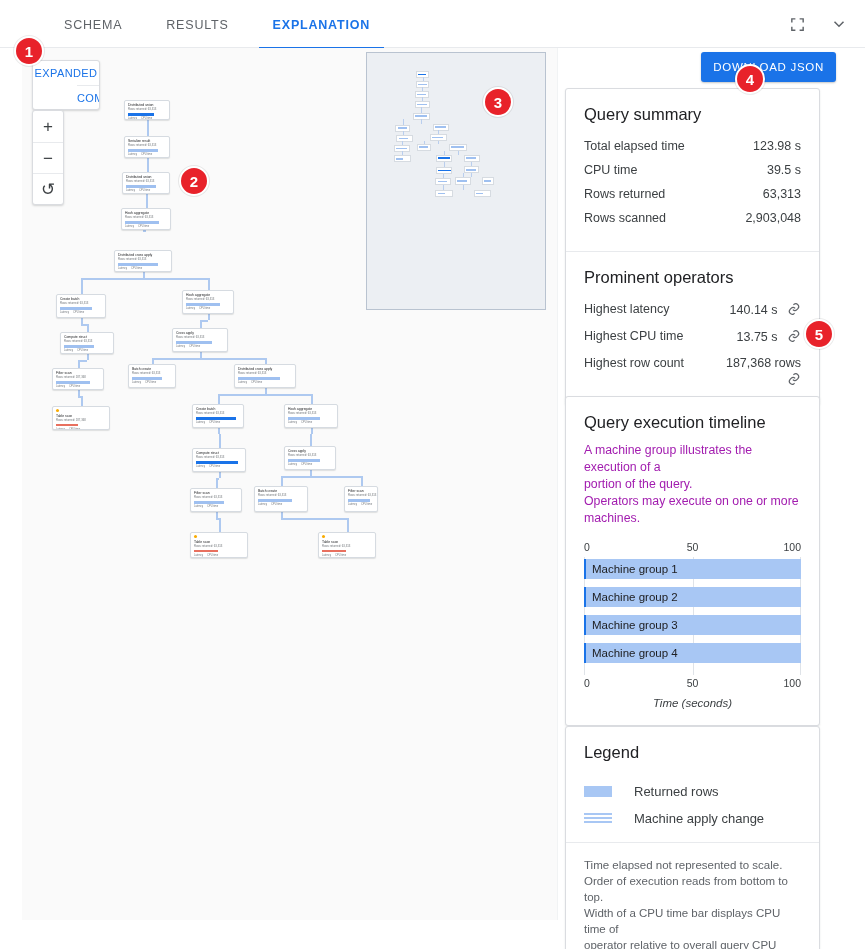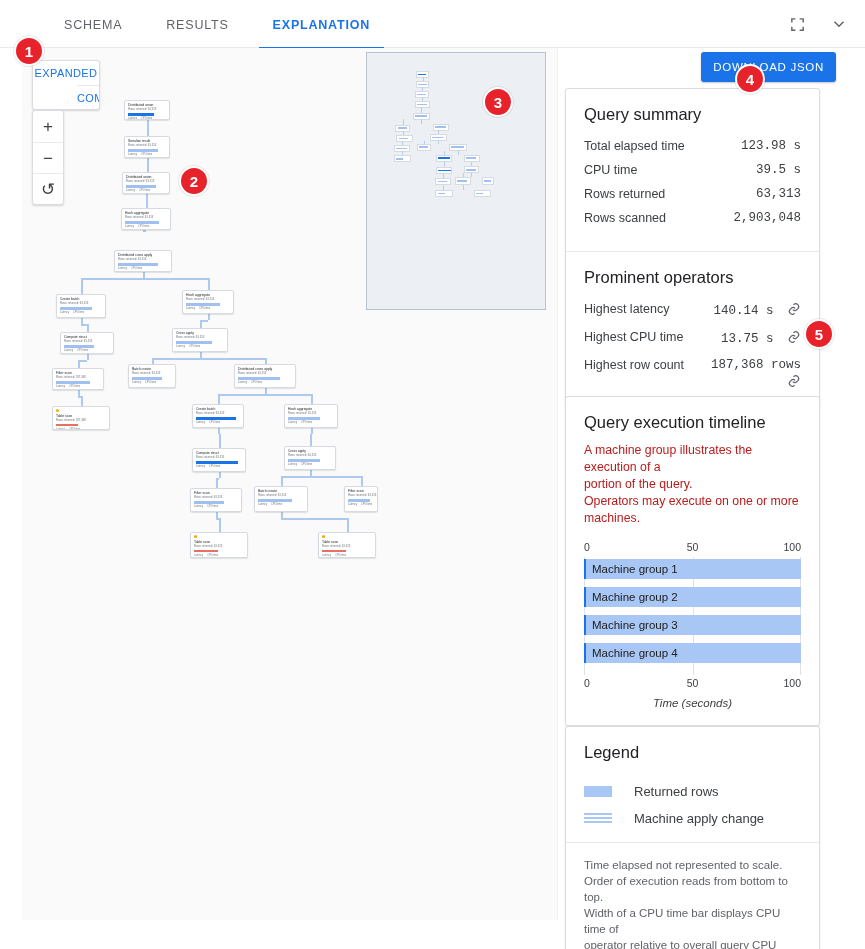--- a/index.html
+++ b/index.html
@@ -163,27 +163,27 @@
   }
   .card h3 {
     margin: 0; padding: 16px 18px 10px 18px;
     font-size: 16.5px; font-weight: normal; color: #202124;
   }
   .kv {
     display: flex; justify-content: space-between;
     padding: 5px 18px; font-size: 12.5px; color: #3c4043;
   }
   .kv .k { color: #3c4043; }
-  .kv .v { color: #3c4043; text-align: right; font-family: Liberation Mono, monospace; }
+  .kv .v { color: #3c4043; text-align: right; }
   .divider { height: 1px; background: #e8eaed; margin: 12px 0 0 0; }
   .linkicon { display: inline-block; margin-left: 6px; color: #5f6368; vertical-align: -2px; cursor: pointer; }
   .rowcount-extra { padding: 0 18px 6px 18px; text-align: right; }
 
   .desc {
-    padding: 0 18px; font-size: 12.3px; color: #b91c1c; line-height: 17px;
+    padding: 0 18px; font-size: 12.3px; color: #a21caf; line-height: 17px;
   }
 
   
   .chart { position: relative; margin: 14px 18px 6px 18px; height: 150px; }
   .chart .axis-top, .chart .axis-bot {
     position: absolute; left: 0; right: 0; height: 14px;
     font-size: 10.5px; color: #3c4043;
   }
   .chart .axis-top { top: 0; }
   .chart .axis-bot { bottom: 0; }

